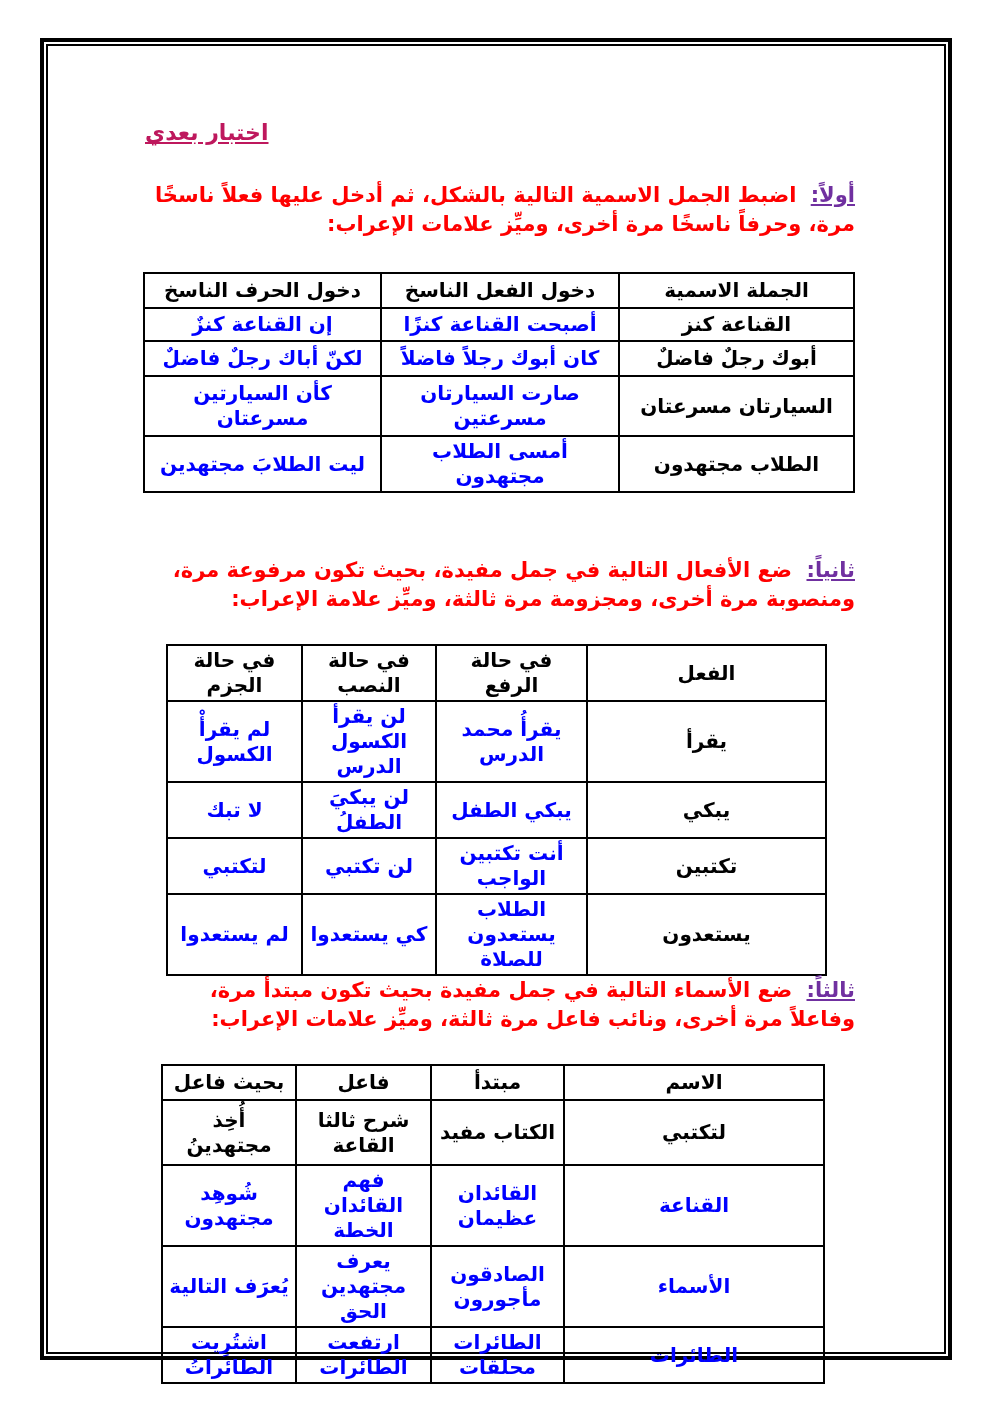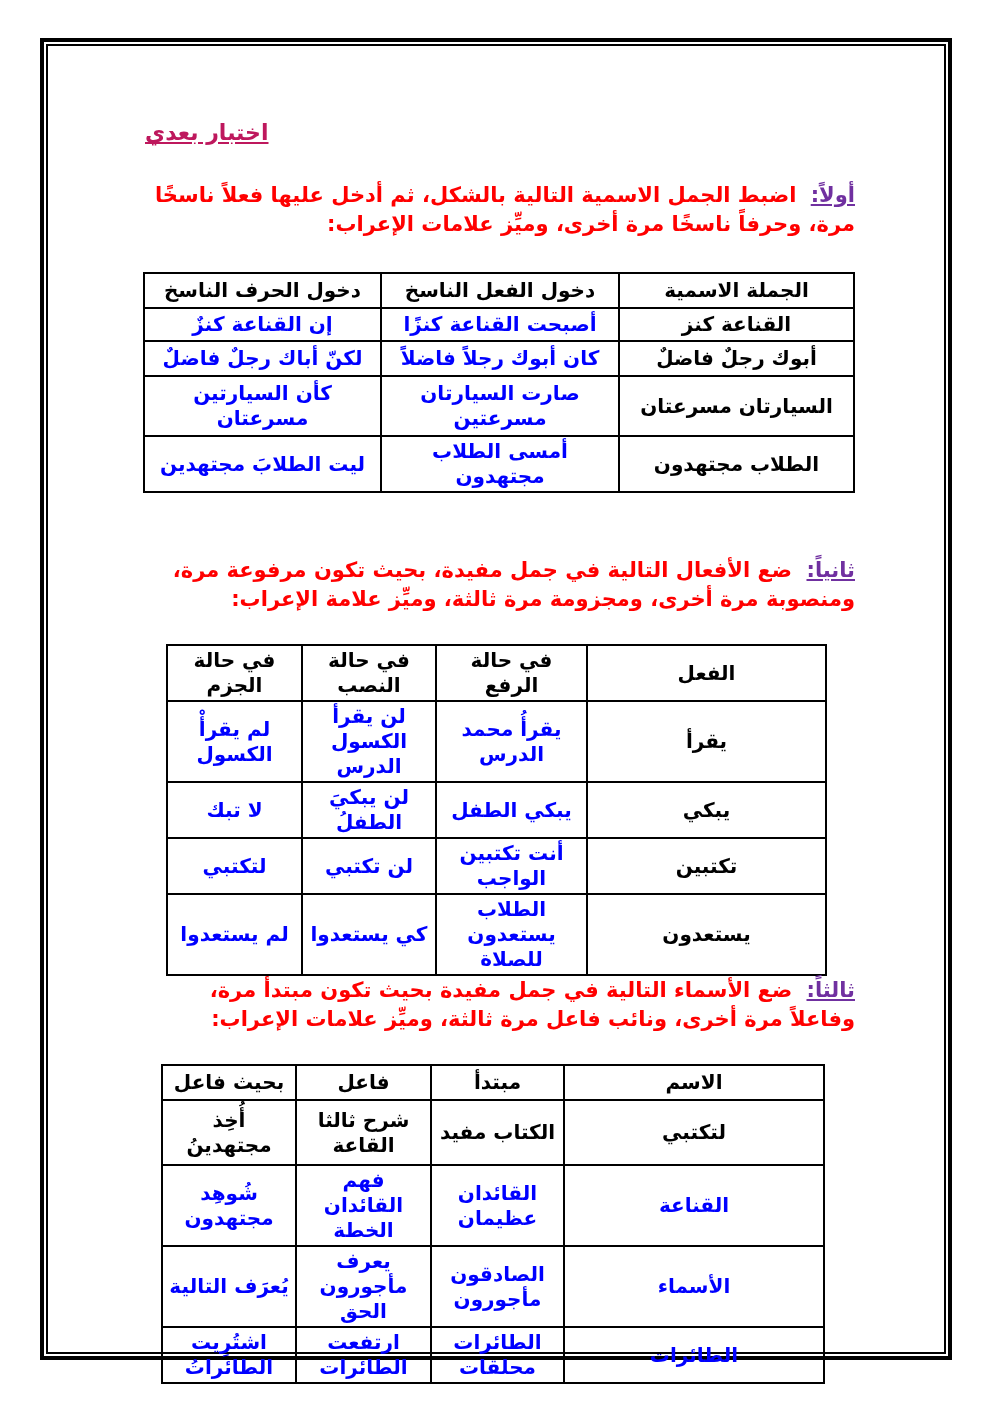--- a/index.html
+++ b/index.html
@@ -180,21 +180,21 @@
         </tr>
         <tr style="height:62px">
           <td data-ink="blue">القناعة</td>
           <td data-ink="blue">القائدان عظيمان</td>
           <td data-ink="blue">فهم القائدان الخطة</td>
           <td data-ink="blue">شُوهِد مجتهدون</td>
         </tr>
         <tr style="height:63px">
           <td data-ink="blue">الأسماء</td>
           <td data-ink="blue">الصادقون مأجورون</td>
-          <td data-ink="blue">يعرف مأجورون الحق</td>
+          <td data-ink="blue">يعرف مجتهدين الحق</td>
           <td data-ink="blue">يُعرَف التالية</td>
         </tr>
         <tr style="height:35px">
           <td data-ink="blue">الطائرات</td>
           <td data-ink="blue">الطائرات محلقات</td>
           <td data-ink="blue">ارتفعت الطائرات</td>
           <td data-ink="blue">اشتُرِيت الطائراتُ</td>
         </tr>
       </tbody>
     </table>

